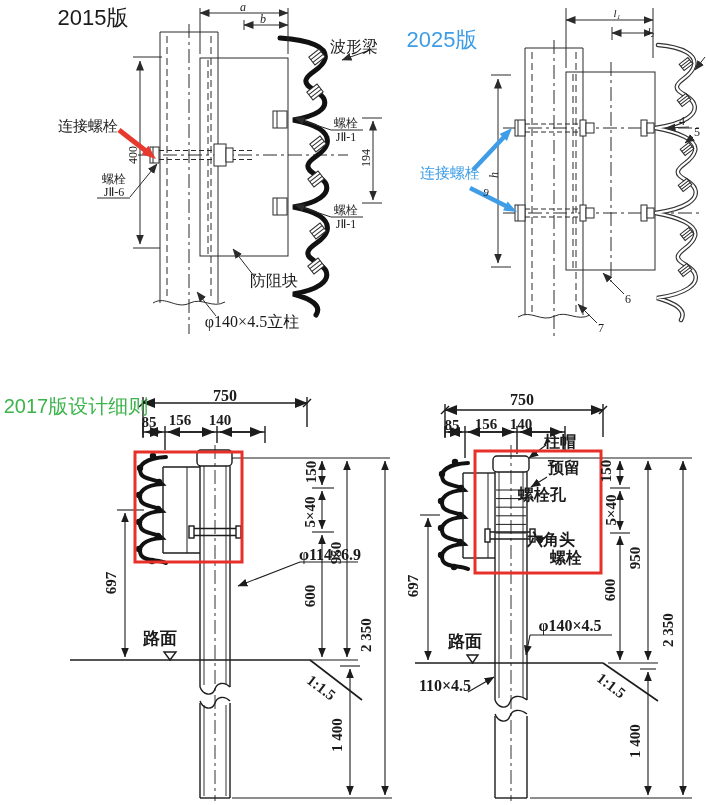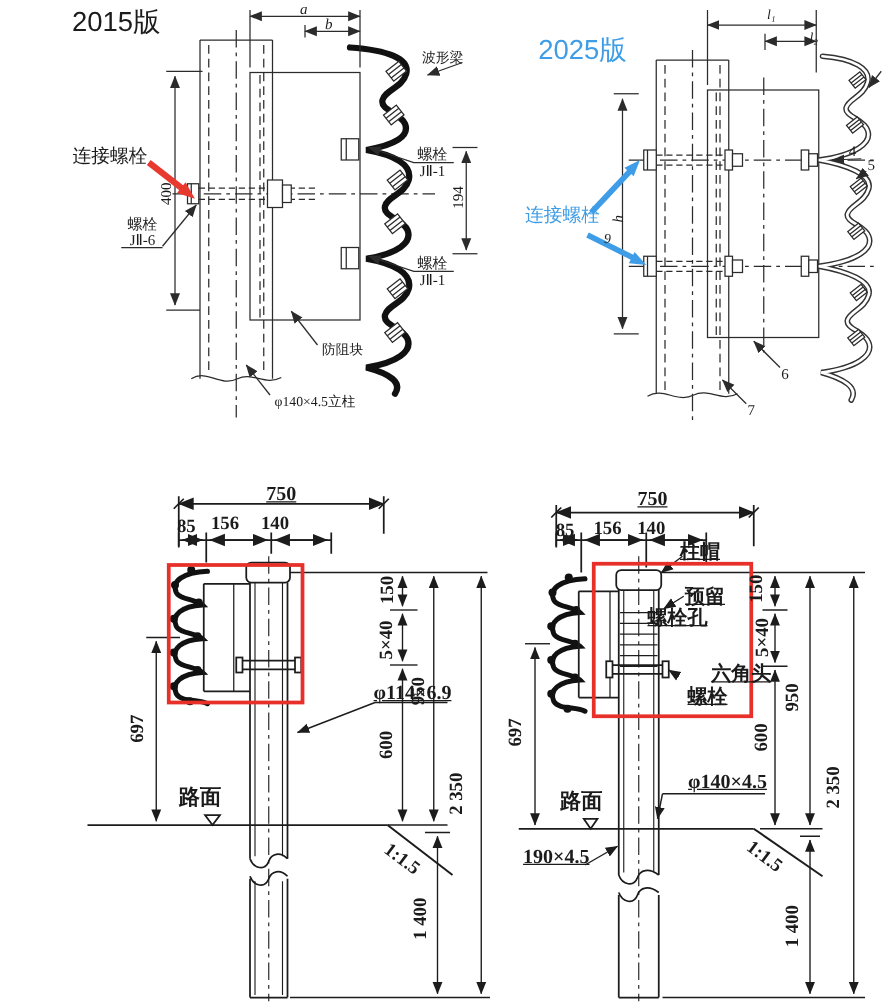--- a/index.html
+++ b/index.html
@@ -5,22 +5,22 @@
   html,body{margin:0;padding:0;background:#fff;}
   #stage{position:relative;width:706px;height:805px;background:#ffffff;overflow:hidden;
          font-family:"Liberation Serif",serif;}
   svg{position:absolute;}
   .lb{position:absolute;transform:translate(-50%,-50%);color:#1b1b1b;line-height:1;
       white-space:nowrap;font-family:"Liberation Serif",serif;}
   .r90{transform:translate(-50%,-50%) rotate(-90deg);}
   .rsl{transform:translate(-50%,-50%) rotate(37deg);}
   .it{font-style:italic;}
   .bd{font-weight:bold;}
-  .s11{font-size:11px;font-style:italic;} .s12{font-size:12px;} .s13{font-size:11px;}
-  .s15{font-size:15px;} .s16{font-size:16px;text-decoration:underline;} .s17{font-size:17px;}
+  .s11{font-size:11px;font-style:italic;} .s12{font-size:12px;} .s13{font-size:16px;}
+  .s15{font-size:15px;} .s16{font-size:16px;} .s17{font-size:17px;}
   .title{font-family:"Liberation Sans",sans-serif;font-size:22px;} .t-blue:; 
   .red{color:#e8392f;} .blue{color:#3e9de6;} .green{color:#3cb44b;font-size:20px;}
 </style>
 </head>
 <body>
 
 <div id="stage">
 
   <svg style="left:0;top:0" width="392" height="348" viewBox="0 0 392 348">
     <defs>
@@ -416,21 +416,22 @@
         <path d="M143,156 L135,151" marker-end="url(#arrD)"></path>
         <path d="M212,250 H130"></path>
           <path d="M130,250 L126,270" marker-end="url(#arrD)"></path>
         <path d="M68,307 L94,292" marker-end="url(#arrD)"></path>
       </g>
     </g>
     <rect x="75" y="66" width="126" height="122" fill="none" stroke="#e8302a" stroke-width="3"></rect>
   </svg>
 
   <div class="lb title red" style="left:93px;top:18px">2015版</div>
-  <div class="lb title blue" style="left:466px;top:40px">2025版</div>
+  <div class="lb title blue" style="left:442px;top:40px">2025版</div>
+  <div class="lb title green" style="left:76px;top:406px">2017版设计细则</div>
 
   <div class="lb s12 it" style="left:243px;top:7px">a</div>
   <div class="lb s12 it" style="left:263px;top:19px">b</div>
   <div class="lb s13" style="left:354px;top:47px">波形梁</div>
   <div class="lb s12" style="left:346px;top:123px">螺栓</div>
   <div class="lb s12" style="left:346px;top:137px">JⅡ-1</div>
   <div class="lb s12 r90" style="left:366px;top:158px">194</div>
   <div class="lb s12" style="left:346px;top:210px">螺栓</div>
   <div class="lb s12" style="left:346px;top:224px">JⅡ-1</div>
   <div class="lb s15 red" style="left:88px;top:126px">连接螺栓</div>
@@ -463,29 +464,29 @@
   <div class="lb s17 bd" style="left:160px;top:638px">路面</div>
   <div class="lb s15 bd rsl" style="left:321px;top:688px">1:1.5</div>
   <div class="lb s15 bd r90" style="left:337px;top:735px">1 400</div>
   <div class="lb s16 bd" style="left:330px;top:555px">φ114×6.9</div>
 
   <div class="lb s16 bd" style="left:522px;top:400px">750</div>
   <div class="lb s15 bd" style="left:452px;top:425px">85</div>
   <div class="lb s15 bd" style="left:486px;top:424px">156</div>
   <div class="lb s15 bd" style="left:521px;top:424px">140</div>
   <div class="lb s16 bd" style="left:560px;top:442px">柱帽</div>
-  <div class="lb s16 bd" style="left:564px;top:478px">预留</div>
+  <div class="lb s16 bd" style="left:564px;top:468px">预留</div>
   <div class="lb s16 bd" style="left:542px;top:495px">螺栓孔</div>
-  <div class="lb s16 bd" style="left:593px;top:540px">六角头</div>
+  <div class="lb s16 bd" style="left:551px;top:540px">六角头</div>
   <div class="lb s16 bd" style="left:566px;top:558px">螺栓</div>
   <div class="lb s15 bd r90" style="left:606px;top:471px">150</div>
   <div class="lb s15 bd r90" style="left:611px;top:510px">5×40</div>
   <div class="lb s15 bd r90" style="left:610px;top:590px">600</div>
   <div class="lb s15 bd r90" style="left:635px;top:558px">950</div>
   <div class="lb s15 bd r90" style="left:668px;top:630px">2 350</div>
   <div class="lb s15 bd r90" style="left:413px;top:586px">697</div>
   <div class="lb s17 bd" style="left:465px;top:641px">路面</div>
   <div class="lb s15 bd rsl" style="left:611px;top:686px">1:1.5</div>
   <div class="lb s15 bd r90" style="left:635px;top:741px">1 400</div>
-  <div class="lb s16 bd" style="left:582px;top:626px">φ140×4.5</div>
-  <div class="lb s16 bd" style="left:445px;top:686px">190×4.5</div>
+  <div class="lb s16 bd" style="left:570px;top:626px">φ140×4.5</div>
+  <div class="lb s16 bd" style="left:445px;top:686px">110×4.5</div>
 
 </div>
 
 </body></html>

